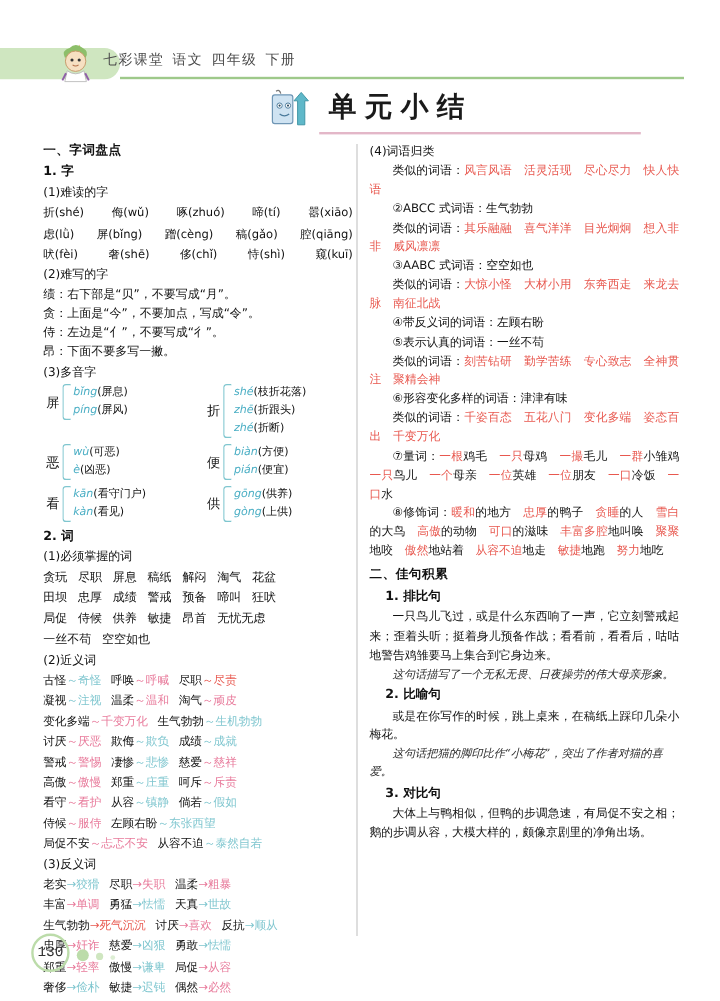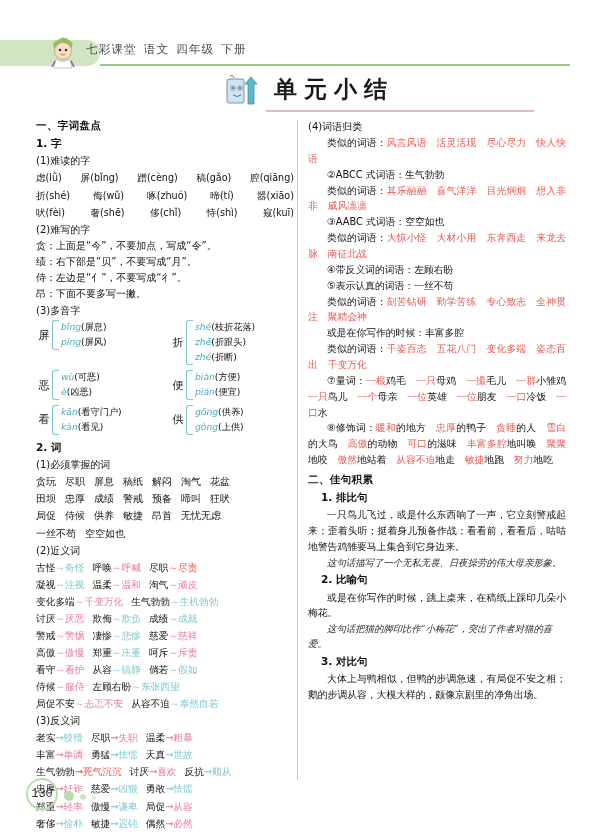--- a/index.html
+++ b/index.html
@@ -323,46 +323,46 @@
 <div class="columns">
   <div class="col-divider"></div>
 
   <div class="col col-left">
     <div class="h-sec">一、字词盘点</div>
     <div class="h-num">1. 字</div>
 
     <div class="h-sub">(1)难读的字</div>
     <div id="hard-read-rows">
         <div class="pinyin-row">
+          <span>折(shé)</span>
+          <span>侮(wǔ)</span>
+          <span>啄(zhuó)</span>
+          <span>啼(tí)</span>
+          <span>嚣(xiāo)</span>
+        </div>
+        <div class="pinyin-row">
           <span>虑(lǜ)</span>
           <span>屏(bǐng)</span>
           <span>蹭(cèng)</span>
           <span>稿(gǎo)</span>
           <span>腔(qiāng)</span>
-        </div>
-        <div class="pinyin-row">
-          <span>折(shé)</span>
-          <span>侮(wǔ)</span>
-          <span>啄(zhuó)</span>
-          <span>啼(tí)</span>
-          <span>嚣(xiāo)</span>
         </div>
         <div class="pinyin-row">
           <span>吠(fèi)</span>
           <span>奢(shē)</span>
           <span>侈(chǐ)</span>
           <span>恃(shì)</span>
           <span>窥(kuī)</span>
         </div>
       </div>
 
     <div class="h-sub">(2)难写的字</div>
     <div id="hard-write-rows">
+        <div class="line">绩：右下部是“贝”，不要写成“月”。</div>
         <div class="line">贪：上面是“今”，不要加点，写成“令”。</div>
-        <div class="line">绩：右下部是“贝”，不要写成“月”。</div>
         <div class="line">侍：左边是“亻”，不要写成“彳”。</div>
         <div class="line">昂：下面不要多写一撇。</div>
       </div>
 
     <div class="h-sub">(3)多音字</div>
     <div id="poly-block">
         <div class="poly-wrap">
           <div class="poly-col">
             <div class="poly-item">
               <div class="poly-char">屏</div>
@@ -496,21 +496,21 @@
     <div class="h-sub">(4)词语归类</div>
     <div id="class-entries">
         <div class="para ind"><span>类似的词语：</span><span class="c-red">风言风语　活灵活现　尽心尽力　快人快语</span></div>
         <div class="para ind">②ABCC 式词语：生气勃勃</div>
         <div class="para ind"><span>类似的词语：</span><span class="c-red">其乐融融　喜气洋洋　目光炯炯　想入非非　威风凛凛</span></div>
         <div class="para ind">③AABC 式词语：空空如也</div>
         <div class="para ind"><span>类似的词语：</span><span class="c-red">大惊小怪　大材小用　东奔西走　来龙去脉　南征北战</span></div>
         <div class="para ind">④带反义词的词语：左顾右盼</div>
         <div class="para ind">⑤表示认真的词语：一丝不苟</div>
         <div class="para ind"><span>类似的词语：</span><span class="c-red">刻苦钻研　勤学苦练　专心致志　全神贯注　聚精会神</span></div>
-        <div class="para ind">或是在你写作的时候：丰富多腔</div>
+        <div class="para ind">⑥形容变化多样的词语：津津有味</div>
         <div class="para ind"><span>类似的词语：</span><span class="c-red">千姿百态　五花八门　变化多端　姿态百出　千变万化</span></div>
       </div>
     <div id="quantifier-block">
         <div class="para ind"><span>⑦量词：</span><span class="c-red">一根</span><span>鸡毛　</span><span class="c-red">一只</span><span>母鸡　</span><span class="c-red">一撮</span><span>毛儿　</span><span class="c-red">一群</span><span>小雏鸡　</span><span class="c-red">一只</span><span>鸟儿　</span><span class="c-red">一个</span><span>母亲　</span><span class="c-red">一位</span><span>英雄　</span><span class="c-red">一位</span><span>朋友　</span><span class="c-red">一口</span><span>冷饭　</span><span class="c-red">一口</span><span>水</span></div>
       </div>
     <div id="modifier-block">
         <div class="para ind"><span>⑧修饰词：</span><span class="c-red">暖和</span><span>的地方　</span><span class="c-red">忠厚</span><span>的鸭子　</span><span class="c-red">贪睡</span><span>的人　</span><span class="c-red">雪白</span><span>的大鸟　</span><span class="c-red">高傲</span><span>的动物　</span><span class="c-red">可口</span><span>的滋味　</span><span class="c-red">丰富多腔</span><span>地叫唤　</span><span class="c-red">聚聚</span><span>地咬　</span><span class="c-red">傲然</span><span>地站着　</span><span class="c-red">从容不迫</span><span>地走　</span><span class="c-red">敏捷</span><span>地跑　</span><span class="c-red">努力</span><span>地吃</span></div>
       </div>
 
     <div class="h-sec" style="margin-top:4px;">二、佳句积累</div>

